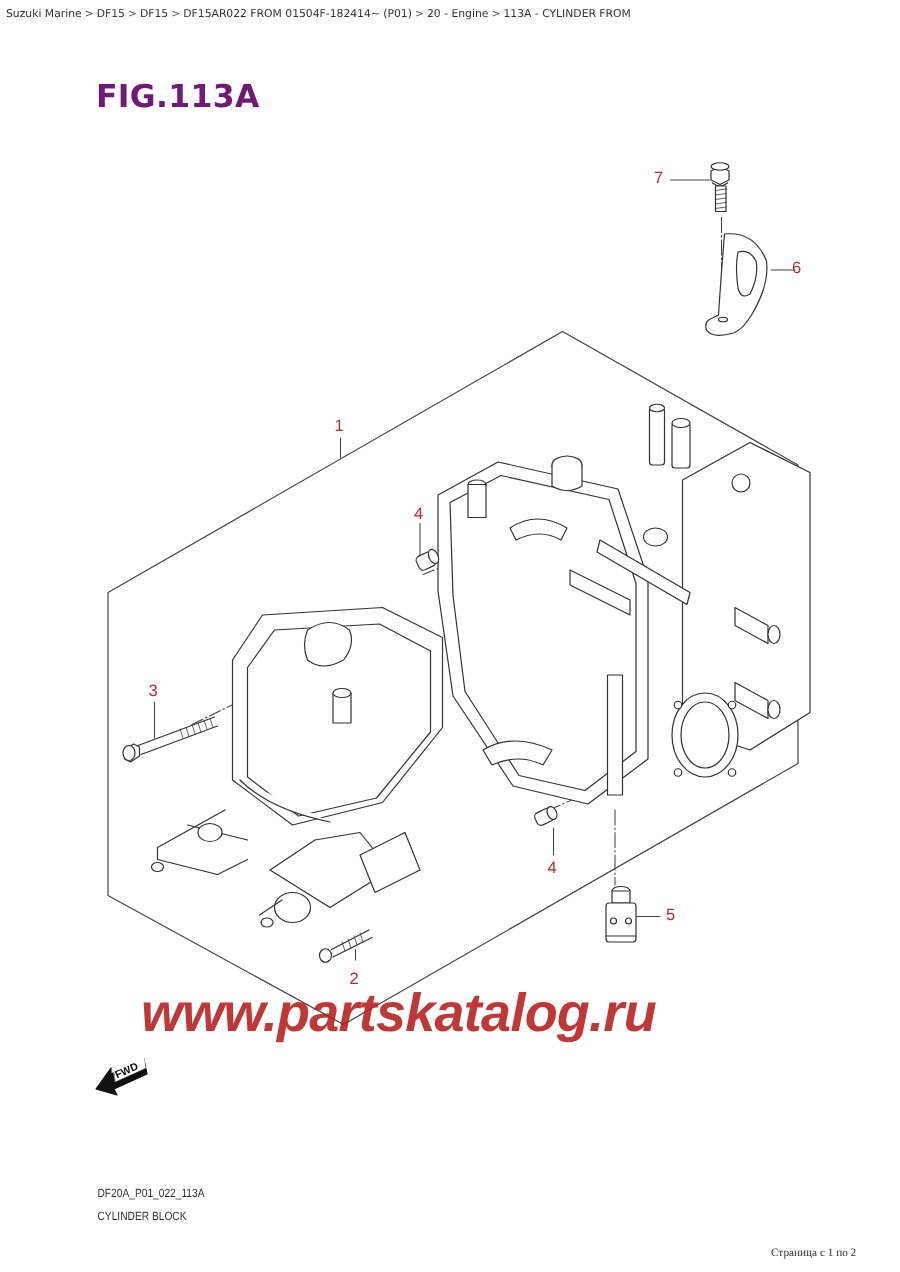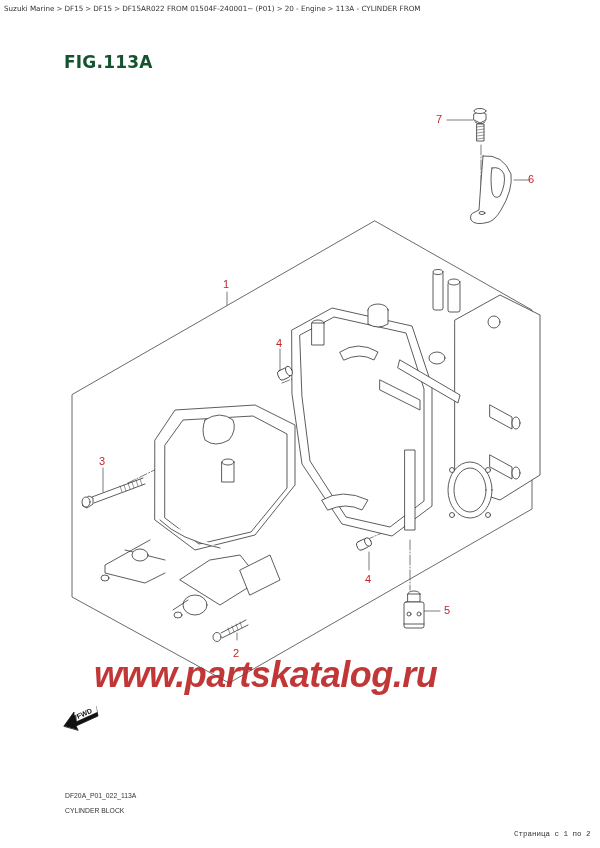--- a/index.html
+++ b/index.html
@@ -2,40 +2,40 @@
 <html><head>
   <meta charset="utf-8">
   <style>
     html, body { margin: 0; padding: 0; background: #ffffff; }
     body { width: 600px; height: 848px; position: relative; overflow: hidden;
            font-family: "DejaVu Sans", sans-serif; color: #222; }
     .breadcrumb { position: absolute; left: 4px; top: 4px; font-size: 7.2px; color: #333;
                   white-space: nowrap; font-family: "DejaVu Sans", sans-serif; }
     .breadcrumb a { color: #333; text-decoration: none; cursor: pointer; }
     .breadcrumb .sep { color: #555; margin: 0 2px; }
-    .fig-title { position: absolute; left: 64px; top: 52px; font-size: 17px; font-weight: bold;
-                 color: #14532d; font-family: "DejaVu Sans", sans-serif; letter-spacing: 0.2px; }
+    .fig-title { position: absolute; left: 64px; top: 52px; font-size: 21px; font-weight: bold;
+                 color: #701a75; font-family: "DejaVu Sans", sans-serif; letter-spacing: 0.2px; }
     .diagram { position: absolute; left: 0; top: 0; width: 600px; height: 848px; }
     .callout { position: absolute; font-size: 11px; color: #c0272d;
                font-family: "Liberation Sans", sans-serif; cursor: pointer; }
     .watermark { position: absolute; left: 94px; top: 654px; font-size: 36px; font-weight: bold;
                  font-style: italic; color: #b91c1c; opacity: 0.88;
                  font-family: "Liberation Sans", sans-serif; letter-spacing: -0.5px; white-space: nowrap; }
     .fig-code { position: absolute; left: 65px; top: 791px; font-size: 8px; color: #333;
                 font-family: "Liberation Sans", sans-serif; transform: scaleX(0.85); transform-origin: left; }
     .fig-name { position: absolute; left: 65px; top: 806px; font-size: 8px; color: #333;
                 font-family: "Liberation Sans", sans-serif; transform: scaleX(0.85); transform-origin: left; }
     .pager { position: absolute; left: 514px; top: 830px; font-size: 7.5px; color: #333;
-             font-family: Liberation Mono, monospace; }
+             font-family: Liberation Serif, serif; }
   </style>
 </head>
 <body>
 
 <div class="breadcrumb">
-  <a>Suzuki Marine</a><span class="sep">&gt;</span><a>DF15</a><span class="sep">&gt;</span><a>DF15</a><span class="sep">&gt;</span><a>DF15AR022 FROM 01504F-240001~ (P01)</a><span class="sep">&gt;</span><a>20 - Engine</a><span class="sep">&gt;</span><span>113A - CYLINDER FROM</span>
+  <a>Suzuki Marine</a><span class="sep">&gt;</span><a>DF15</a><span class="sep">&gt;</span><a>DF15</a><span class="sep">&gt;</span><a>DF15AR022 FROM 01504F-182414~ (P01)</a><span class="sep">&gt;</span><a>20 - Engine</a><span class="sep">&gt;</span><span>113A - CYLINDER FROM</span>
 </div>
 
 <div class="fig-title">FIG.113A</div>
 
 <svg class="diagram" viewBox="0 0 600 848" xmlns="http://www.w3.org/2000/svg" fill="none" stroke="#333" stroke-width="0.8" stroke-linejoin="round" stroke-linecap="round">
 
   <polygon points="375,221 532,310 532,509 229,683 72,597 72,395" stroke="#444" stroke-width="0.8"></polygon>
 
   <g stroke="#444" stroke-width="0.7">
     <line x1="227" y1="292" x2="227" y2="305"></line>

